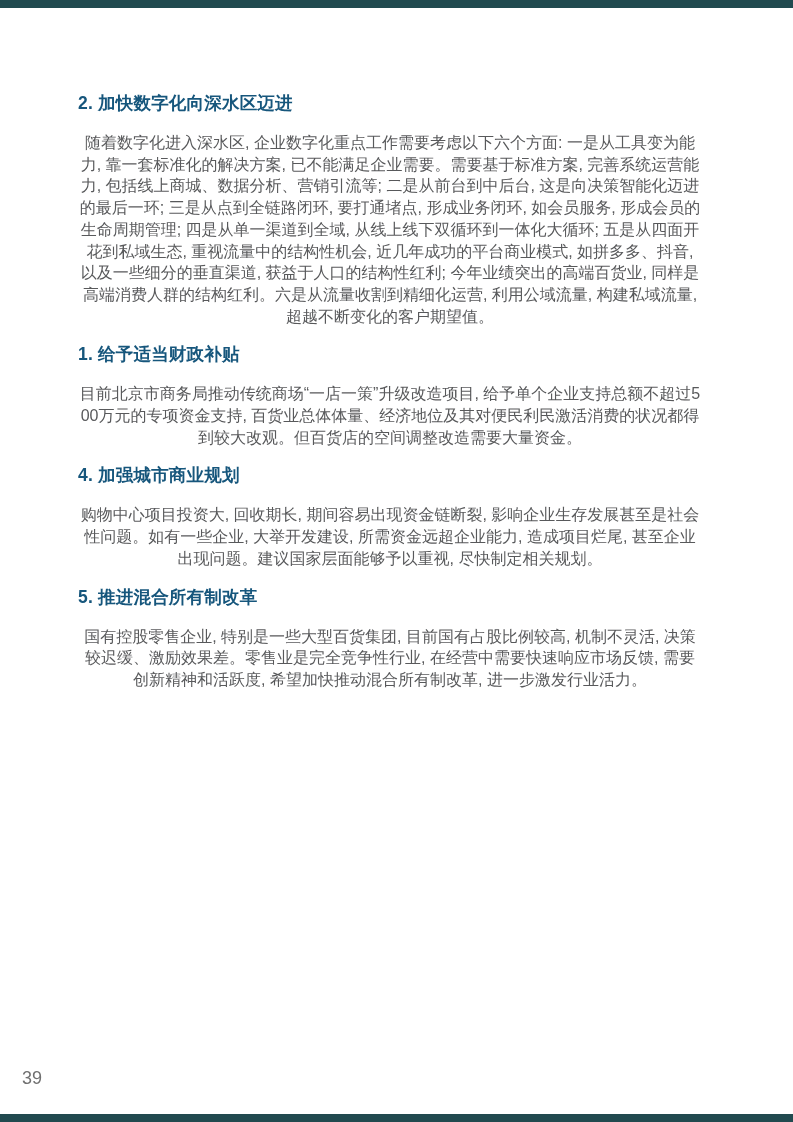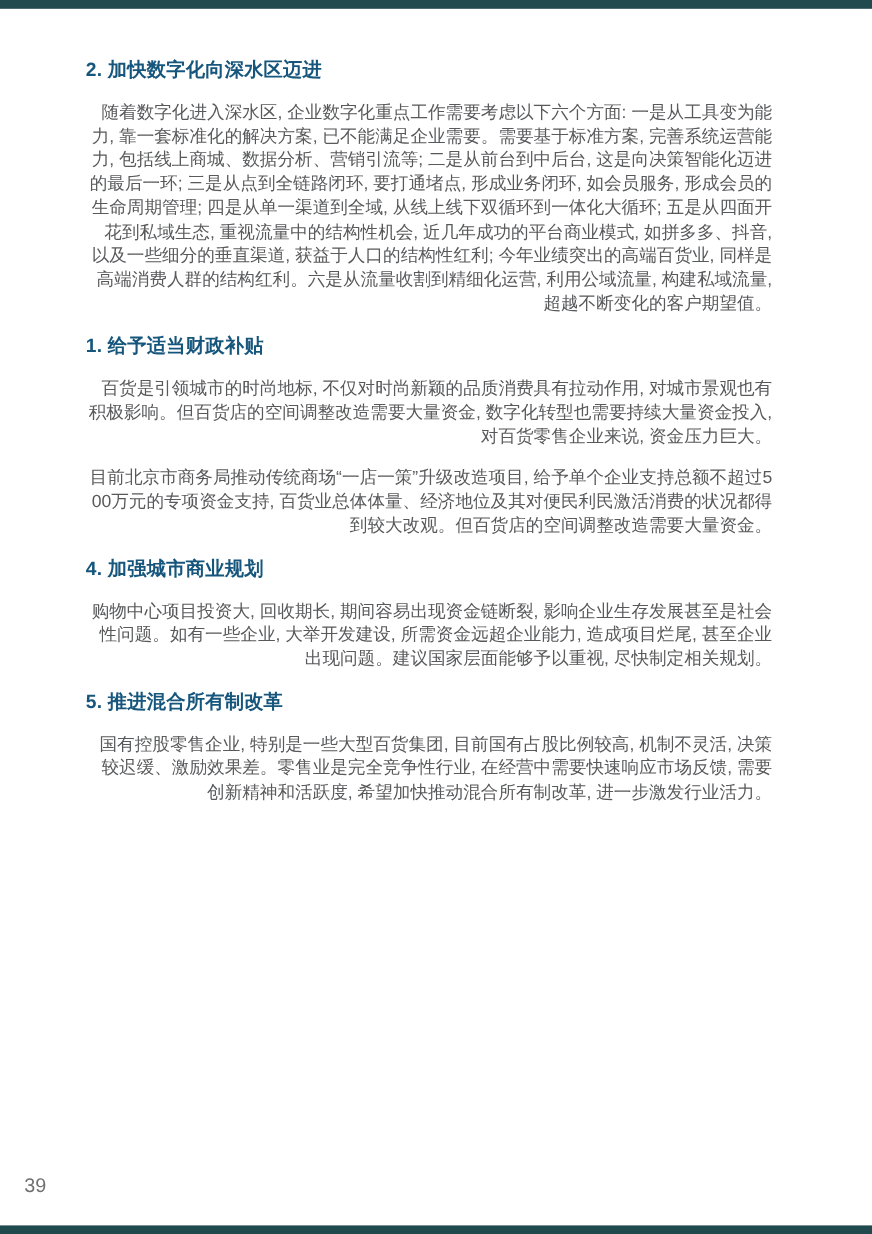--- a/index.html
+++ b/index.html
@@ -22,38 +22,38 @@
     background: var(--accent_bar, #214a4f);
   }
   .accent-bar.top { top: 0; }
   .accent-bar.bottom { bottom: 0; }
 
   .content {
     position: absolute;
     left: 78px;
     top: 0;
     width: 640px;
-    padding-top: 52px;
+    padding-top: 92px;
     box-sizing: content-box;
   }
   .section-heading {
     font-size: 17.5px;
     font-weight: bold;
     line-height: 22px;
     color: var(--heading, #16567c);
     margin: 14px 0 18px 0;
     letter-spacing: 0.2px;
   }
   section:first-of-type .section-heading { margin-top: 0; }
   .para {
     font-size: 16px;
     line-height: 21.7px;
     color: var(--body_text, #58595b);
     margin: 0 16px 16px 0;
-    text-align: right;
+    text-align: center;
     word-break: break-all;
   }
   .page-number {
     position: absolute;
     left: 22px;
     top: 1068px;
     font-size: 18px;
     color: var(--page_number_color, #707070);
   }
 </style>
@@ -64,21 +64,20 @@
 
 <main class="content">
 
   <section>
     <h2 class="section-heading">2. 加快数字化向深水区迈进</h2>
     <p class="para">随着数字化进入深水区, 企业数字化重点工作需要考虑以下六个方面: 一是从工具变为能力, 靠一套标准化的解决方案, 已不能满足企业需要。需要基于标准方案, 完善系统运营能力, 包括线上商城、数据分析、营销引流等; 二是从前台到中后台, 这是向决策智能化迈进的最后一环; 三是从点到全链路闭环, 要打通堵点, 形成业务闭环, 如会员服务, 形成会员的生命周期管理; 四是从单一渠道到全域, 从线上线下双循环到一体化大循环; 五是从四面开花到私域生态, 重视流量中的结构性机会, 近几年成功的平台商业模式, 如拼多多、抖音, 以及一些细分的垂直渠道, 获益于人口的结构性红利; 今年业绩突出的高端百货业, 同样是高端消费人群的结构红利。六是从流量收割到精细化运营, 利用公域流量, 构建私域流量, 超越不断变化的客户期望值。</p>
   </section>
 
   <section>
     <h2 class="section-heading">1. 给予适当财政补贴</h2>
-    <p class="para">百货是引领城市的时尚地标, 不仅对时尚新颖的品质消费具有拉动作用, 对城市景观也有积极影响。但百货店的空间调整改造需要大量资金, 数字化转型也需要持续大量资金投入, 对百货零售企业来说, 资金压力巨大。</p>
     <p class="para">目前北京市商务局推动传统商场“一店一策”升级改造项目, 给予单个企业支持总额不超过500万元的专项资金支持, 百货业总体体量、经济地位及其对便民利民激活消费的状况都得到较大改观。但百货店的空间调整改造需要大量资金。</p>
   </section>
 
   <section>
     <h2 class="section-heading">4. 加强城市商业规划</h2>
     <p class="para">购物中心项目投资大, 回收期长, 期间容易出现资金链断裂, 影响企业生存发展甚至是社会性问题。如有一些企业, 大举开发建设, 所需资金远超企业能力, 造成项目烂尾, 甚至企业出现问题。建议国家层面能够予以重视, 尽快制定相关规划。</p>
   </section>
 
   <section>
     <h2 class="section-heading">5. 推进混合所有制改革</h2>

